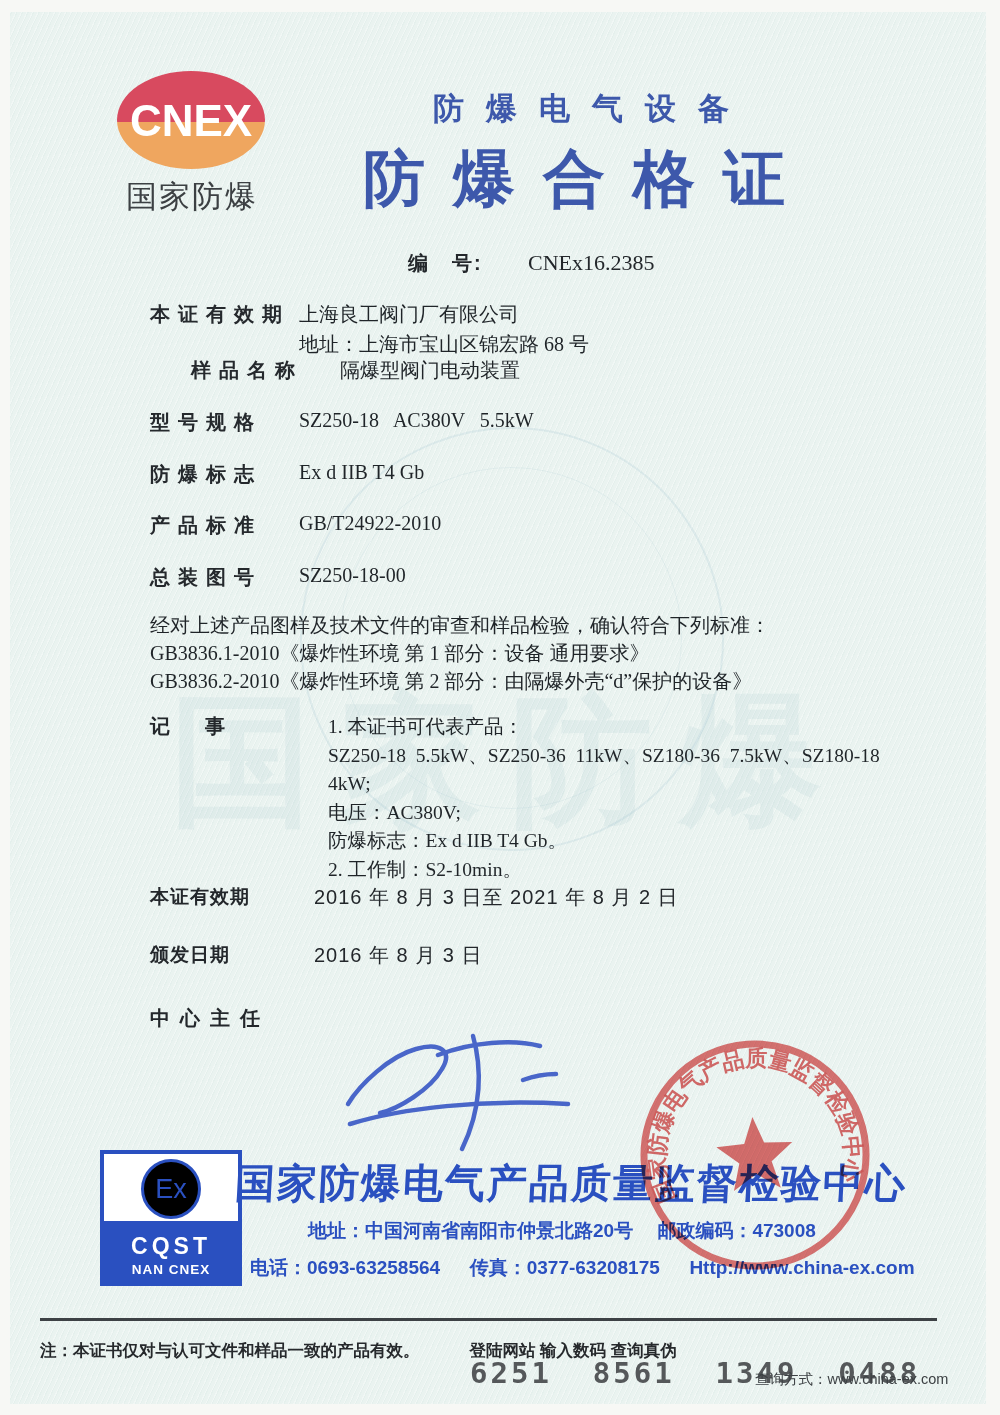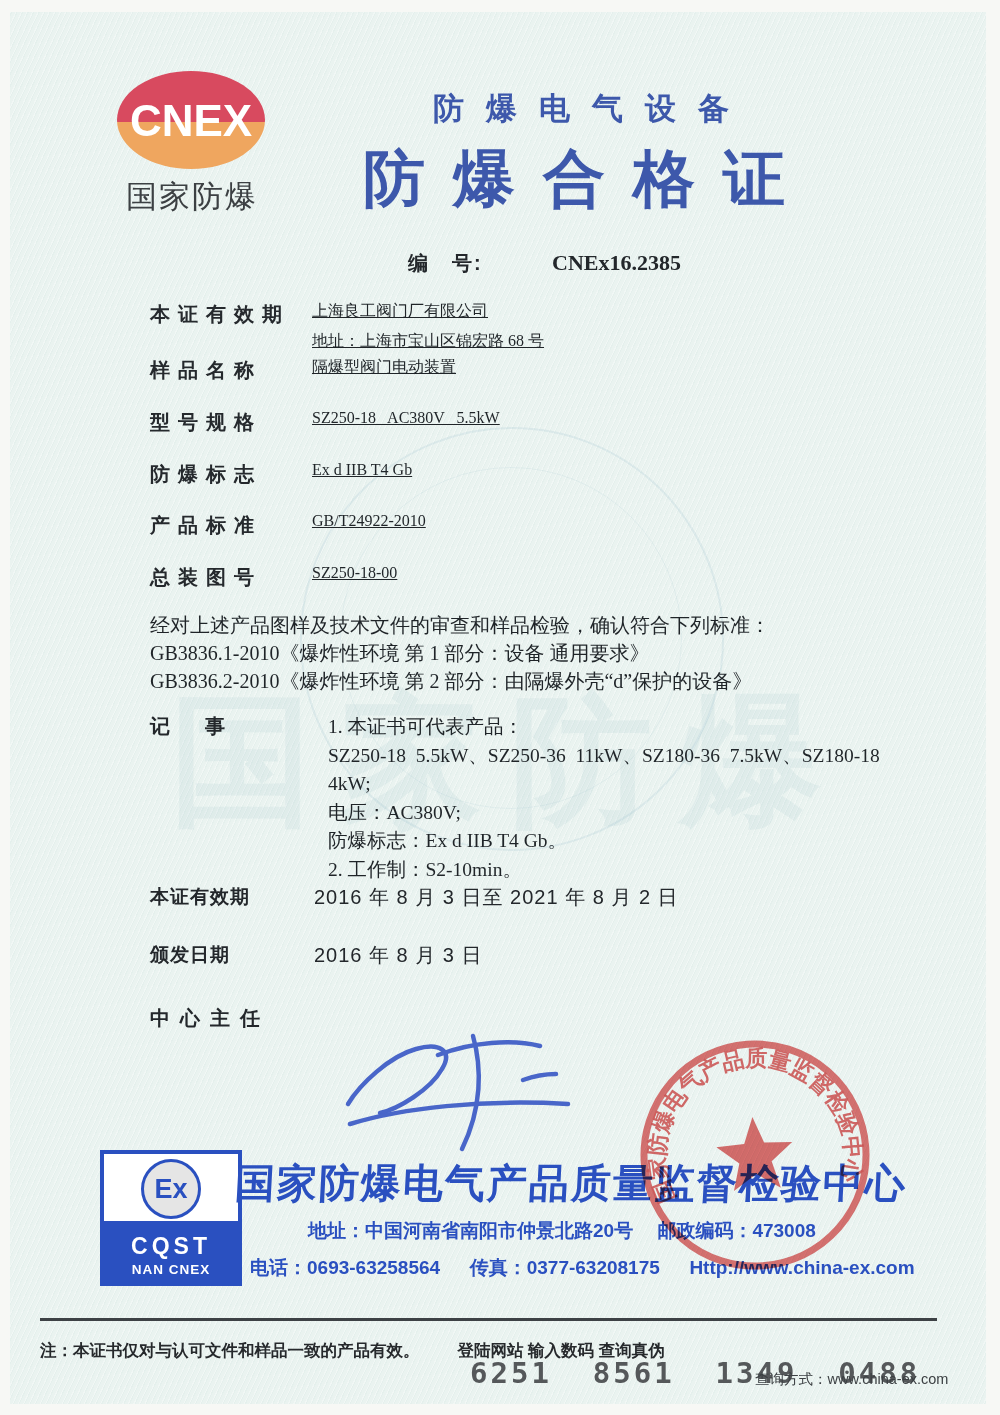--- a/index.html
+++ b/index.html
@@ -40,26 +40,26 @@
   .cnex-caption{left:112px;top:164px;width:140px;text-align:center;
     font-size:31px;color:#3c4043;letter-spacing:2px;z-index:3;}
 
   
   .subtitle{left:423px;top:76px;font-size:31px;font-weight:bold;color:#3d58ab;
     letter-spacing:22px;white-space:nowrap;z-index:3;}
   .title{left:353px;top:125px;font-size:62px;font-weight:bold;color:#3d58ab;
     letter-spacing:28px;white-space:nowrap;z-index:3;}
   .serial{top:238px;z-index:3;font-weight:bold;font-size:20px;}
   .serial-label{left:398px;letter-spacing:2px;}
-  .serial-value{left:518px;font-weight:bold;font-size:22px;margin-left:24px;}
+  .serial-value{left:518px;font-weight:normal;font-size:22px;}
 
   
   .flabel{left:140px;font-size:20px;font-weight:bold;color:#25292d;letter-spacing:8px;white-space:nowrap;z-index:3;}
-  .fval{left:302px;font-size:16px;color:#1f2428;z-index:3;text-decoration:underline;}
-  .y-mfr{top:289px;} .y-addr{top:319px;} .y-sample{top:345px;}
+  .fval{left:289px;font-size:20px;color:#1f2428;z-index:3;}
+  .y-mfr{top:289px;} .y-addr{top:319px;} .y-sample{top:345px;margin-left:41px;}
   .y-model{top:397px;} .y-exmark{top:449px;} .y-std{top:500px;} .y-asm{top:552px;}
 
   .stdblock{left:140px;top:599px;width:760px;font-size:20px;line-height:28px;z-index:3;color:#1f2428;}
 
   .remarks-label{left:140px;top:701px;font-size:20px;font-weight:bold;letter-spacing:35px;z-index:3;}
   .remarks{left:318px;top:701px;width:600px;font-size:19.5px;line-height:28.6px;z-index:3;color:#1f2428;}
 
   .y-valid{top:872px;} .y-issue{top:930px;}
   .dlabel{left:140px;font-size:19px;font-weight:bold;letter-spacing:1px;z-index:3;white-space:nowrap;}
   .dval{left:304px;font-size:20px;z-index:3;letter-spacing:1px;}
@@ -68,33 +68,33 @@
 
   .sig{left:320px;top:1008px;z-index:5;}
   .seal{left:625px;top:1023px;z-index:6;mix-blend-mode:multiply;opacity:.9;}
 
   
   .cqst{left:90px;top:1138px;width:142px;height:136px;background:#fff;
     border:4px solid #2a50c0;box-sizing:border-box;z-index:4;}
   .cqst .circle{position:absolute;left:50%;top:5px;transform:translateX(-50%);
     width:60px;height:60px;border:3.5px solid #2a50c0;border-radius:50%;
     box-sizing:border-box;display:flex;align-items:center;justify-content:center;
-    font-weight:bold;color:#2a50c0;font-size:27px;background:#e5e5e5;}
+    font-weight:normal;color:#2a50c0;font-size:27px;background:#000000;}
   .cqst .band{position:absolute;left:0;right:0;bottom:0;height:61px;background:#2a50c0;
     color:#fff;text-align:center;}
   .cqst .band .t1{font-size:23px;letter-spacing:4px;margin-top:12px;font-weight:bold;}
   .cqst .band .t2{font-size:13.5px;letter-spacing:1px;margin-top:2px;font-weight:bold;}
 
   .orgname{left:225px;top:1144px;font-size:40px;font-weight:bold;color:#2a50c0;
     letter-spacing:2px;white-space:nowrap;z-index:4;transform:skewX(-3deg);}
   .orgaddr{left:298px;top:1206px;font-size:19px;font-weight:bold;color:#2a50c0;z-index:4;white-space:pre-wrap;}
   .orgtel{left:240px;top:1243px;font-size:19px;font-weight:bold;color:#2a50c0;z-index:4;white-space:pre-wrap;}
 
   .divider{left:30px;top:1306px;width:897px;height:3px;background:#3d4145;z-index:3;}
-  .note{left:30px;top:1328px;font-size:16.5px;font-weight:bold;color:#26292c;z-index:3;display:flex;gap:38px;}
+  .note{left:30px;top:1328px;font-size:16.5px;font-weight:bold;color:#26292c;z-index:3;display:flex;gap:50px;}
   .code{left:460px;top:1344px;font-size:29px;font-weight:bold;color:#55585a;
     letter-spacing:3px;z-index:3;white-space:pre-wrap;}
   .query{left:745px;top:1358px;font-size:14.5px;color:#3c4043;z-index:3;}
 </style>
 </head>
 <body>
 
 <div class="page">
 
   <div class="abs wm-text">国家防爆</div>

